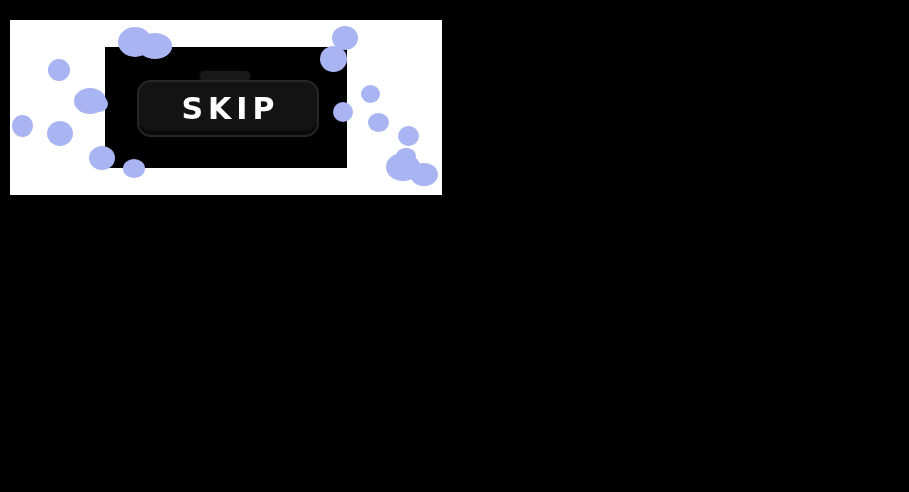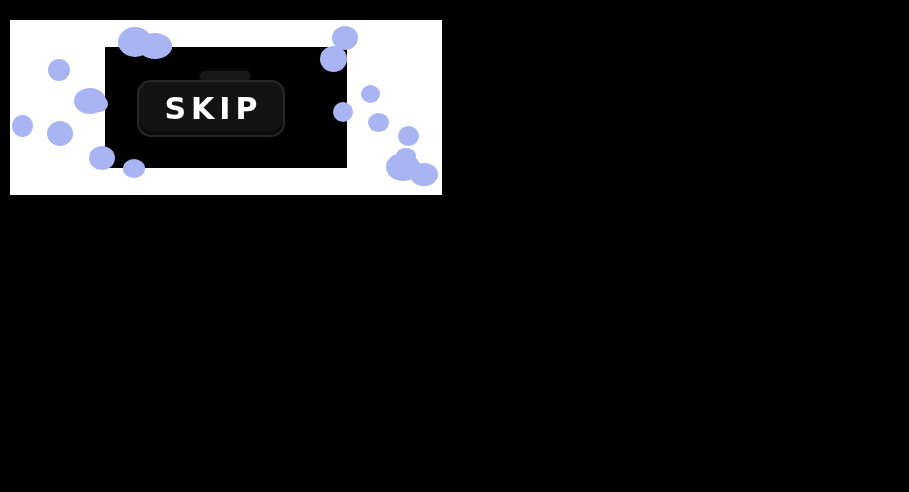--- a/index.html
+++ b/index.html
@@ -42,21 +42,21 @@
     height: 15px;
     background: #191919;
     border: 2px solid #060606;
     border-radius: 7px;
     box-sizing: border-box;
   }
   .skip-btn {
     position: absolute;
     left: 32px;
     top: 33px;
-    width: 148px;
+    width: 182px;
     height: 57px;
     background: #131313;
     border: 2px solid #272727;
     border-radius: 14px;
     box-shadow: 0 3px 0 rgba(0,0,0,0.6), inset 0 -4px 0 rgba(0,0,0,0.45);
     color: #ffffff;
     font-family: "DejaVu Sans", "Liberation Sans", sans-serif;
     font-weight: 700;
     font-size: 30px;
     letter-spacing: 5px;

